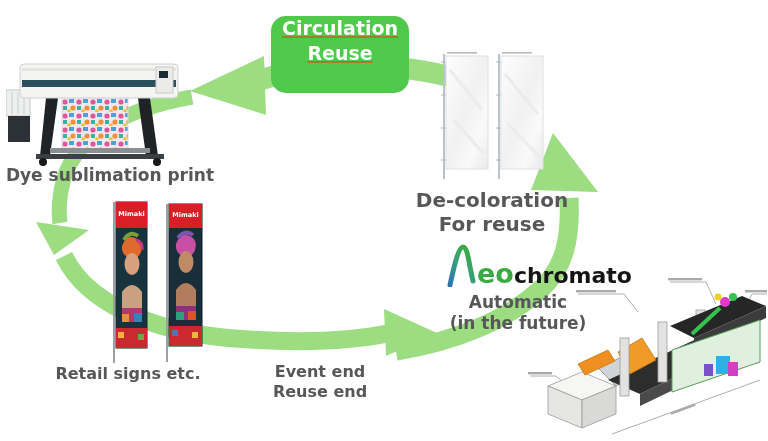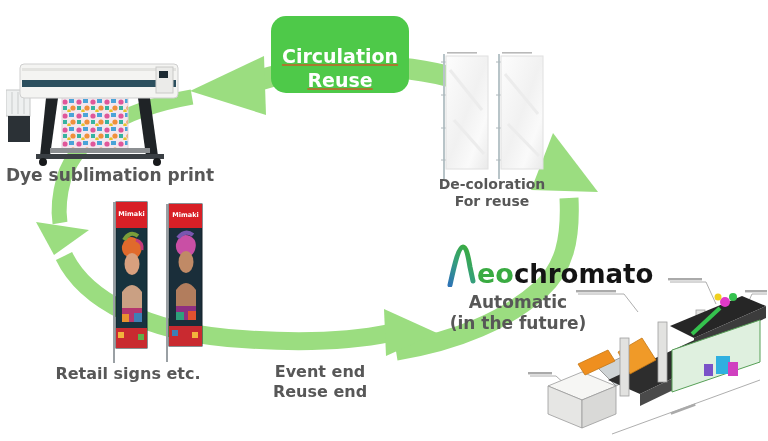--- a/index.html
+++ b/index.html
@@ -8,34 +8,34 @@
   .abs{position:absolute;}
   svg{display:block;}
   
   #arrows{left:0;top:0;z-index:1;}
   
   .art{z-index:2;}
   
   .lbl{z-index:3;color:#575757;font-weight:bold;text-align:center;line-height:1.22;}
   .lbl div{white-space:nowrap;}
   #dye-label{left:2px;top:165px;width:216px;font-size:17px;}
-  #decolor-label{left:414px;top:176px;width:156px;font-size:14px;}
+  #decolor-label{left:414px;top:188px;width:156px;font-size:20px;}
   #events-label{left:28px;top:364px;width:200px;font-size:16px;}
   #collect-label{left:254px;top:362px;width:132px;font-size:16px;}
   #auto-label{left:442px;top:292px;width:152px;font-size:17px;}
   
   #center-box{left:271px;top:16px;width:138px;height:77px;background:#4ec949;border-radius:15px;
-              z-index:3;display:flex;flex-direction:column;align-items:center;justify-content:flex-end;}
+              z-index:3;display:flex;flex-direction:column;align-items:center;justify-content:flex-start;}
   #center-box span{color:#ffffff;font-weight:bold;font-size:19px;line-height:1.3;
                    text-decoration:underline;text-decoration-color:#a9792f;text-decoration-thickness:2px;}
   
   #logo{left:447px;top:240px;width:218px;z-index:3;}
   #logo .row1{display:flex;align-items:flex-end;}
   #logo .eo{color:#3aab42;font-weight:bold;font-size:27px;line-height:1;}
-  #logo .chromato{color:#141414;font-weight:bold;font-size:26px;line-height:1;}
+  #logo .chromato{color:#141414;font-weight:bold;font-size:22px;line-height:1;}
   #logo .row2{text-align:right;color:#3d3d3d;font-size:25px;letter-spacing:1px;
               font-family:"DejaVu Sans","Liberation Sans",sans-serif;margin-top:0px;padding-right:4px;}
 </style>
 </head>
 <body>
 
 <div class="canvas">
 
   <svg id="arrows" class="abs" width="768" height="441" viewBox="0 0 768 441">
     <g fill="none" stroke="#9bdd80">

